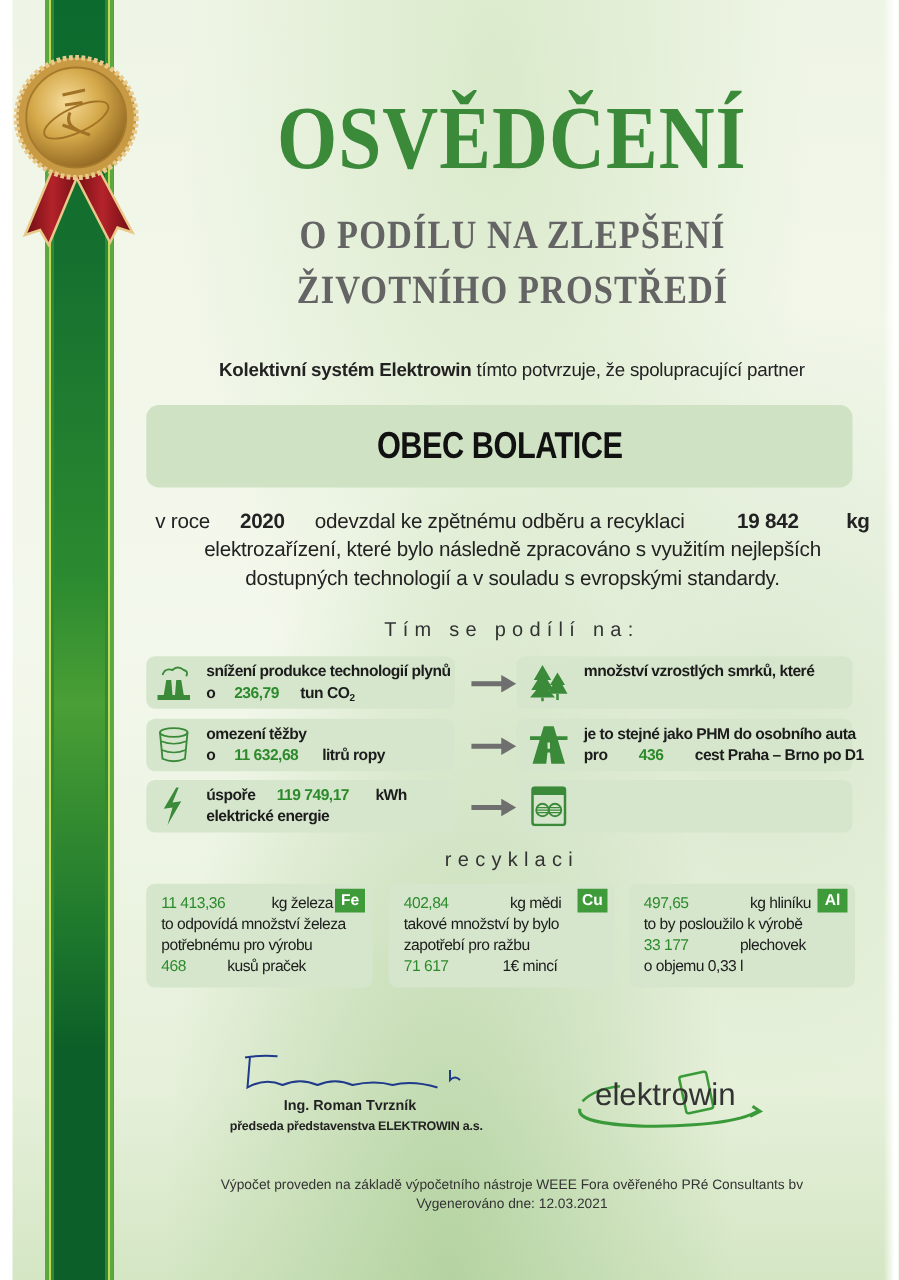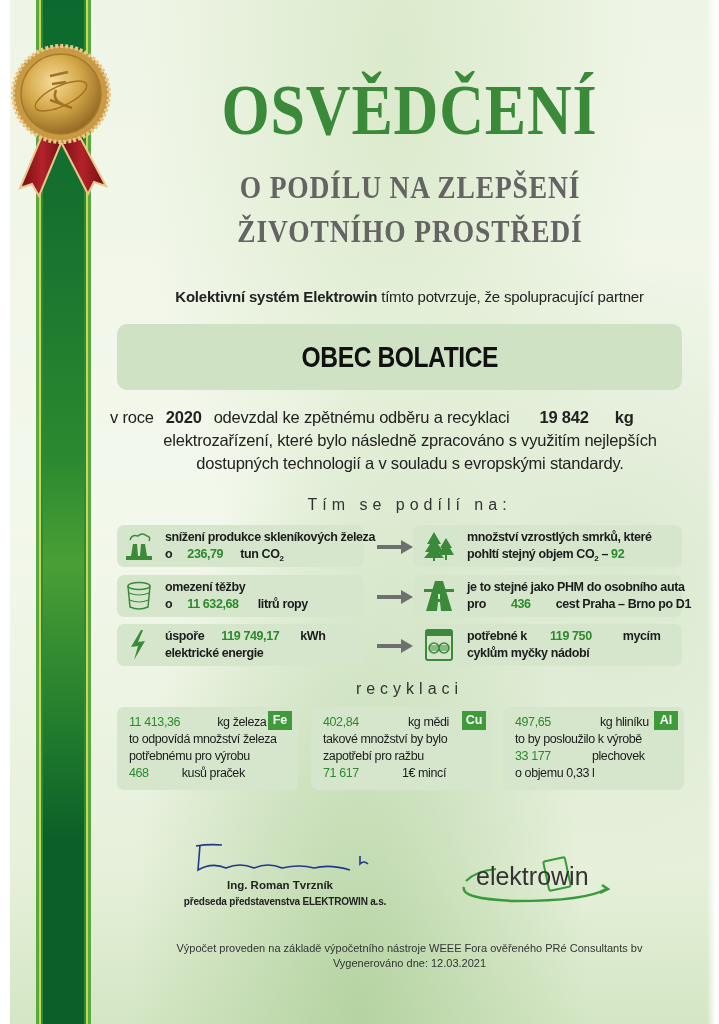--- a/index.html
+++ b/index.html
@@ -59,21 +59,21 @@
     display: flex; align-items: center; justify-content: center;
   }
   .partner-name {
     font-size: 30px; font-weight: 700; color: #111; letter-spacing: -0.5px;
     transform: scaleX(0.82); display: inline-block;
   }
   .statement {
     position: absolute; left: 110px; width: 600px; top: 406px; text-align: center;
     font-size: 16.5px; color: #222; line-height: 23px; letter-spacing: -0.2px;
   }
-  .statement .line1 { display: flex; justify-content: flex-start; gap: 8px; white-space: nowrap; }
+  .statement .line1 { display: flex; justify-content: center; gap: 20px; white-space: nowrap; }
   .statement b { font-weight: 700; }
   .spaced-heading {
     position: absolute; left: 100px; width: 619px; text-align: center;
     font-size: 16px; color: #333; letter-spacing: 5px;
   }
   .h-tim { top: 496px; }
   .h-recyk { top: 680px; }
   
   .box {
     position: absolute; background: #d6e6cc; border-radius: 7px;
@@ -182,44 +182,41 @@
 
 <div class="spaced-heading h-tim">Tím se podílí na:</div>
 
 <div class="box imp-left" style="top:525px">
   <svg class="imp-icon" viewBox="0 0 32 32">
     <path d="M7 10 q2-6 8-4 q4-4 9 0 q4 1 2 5" fill="none" stroke="#3a8a3a" stroke-width="1.5"></path>
     <path d="M8 26 L10 14 L14 14 L15 26 Z M17 26 L18 14 L22 14 L24 26 Z" fill="#3a8a3a"></path>
     <rect x="3" y="26" width="26" height="4" fill="#3a8a3a"></rect>
   </svg>
   <div class="imp-text">
-    <div>snížení produkce skleníkových železa</div>
+    <div>snížení produkce technologií plynů</div>
     <div>
       <span>o</span>
       <span class="green" style="margin-left:12px">236,79</span>
       <span style="margin-left:14px">tun CO</span><sub>2</sub>
     </div>
   </div>
 </div>
 <svg class="arrow" style="top:540px" viewBox="0 0 36 14">
   <rect x="0" y="5" width="26" height="4" fill="#6f6f6f"></rect>
     <path d="M24 0 L36 7 L24 14 Z" fill="#6f6f6f"></path>
 </svg>
 <div class="box imp-right" style="top:525px">
   <svg class="imp-icon" viewBox="0 0 32 32">
     <path d="M11 2 L4 14 L7 14 L2 22 L6 22 L1 28 L21 28 L16 22 L20 22 L15 14 L18 14 Z" fill="#3a8a3a"></path>
     <path d="M23 8 L17 18 L19 18 L15 25 L31 25 L27 18 L29 18 Z" fill="#3a8a3a"></path>
     <rect x="10" y="28" width="2" height="3" fill="#3a8a3a"></rect>
       <rect x="22" y="25" width="2" height="5" fill="#3a8a3a"></rect>
   </svg>
   <div class="imp-text">
     <div>množství vzrostlých smrků, které</div>
-    <div>
-      <span>pohltí stejný objem CO</span><sub>2</sub><span> – </span><span class="green">92</span>
-    </div>
   </div>
 </div>
 
 <div class="box imp-left" style="top:575px">
   <svg class="imp-icon" viewBox="0 0 32 32">
     <ellipse cx="16" cy="6" rx="11" ry="3.5" fill="none" stroke="#3a8a3a" stroke-width="1.5"></ellipse>
     <path d="M5 6 L7 27 q9 4 18 0 L27 6" fill="none" stroke="#3a8a3a" stroke-width="1.5"></path>
     <path d="M6 13 q10 4 20 0 M6.5 20 q9.5 4 19 0" fill="none" stroke="#3a8a3a" stroke-width="1.2"></path>
   </svg>
   <div class="imp-text">
@@ -269,28 +266,20 @@
     <path d="M24 0 L36 7 L24 14 Z" fill="#6f6f6f"></path>
 </svg>
 <div class="box imp-right" style="top:624px">
   <svg class="imp-icon" viewBox="0 0 32 32">
     <rect x="3" y="1" width="26" height="30" rx="2" fill="none" stroke="#3a8a3a" stroke-width="2"></rect>
     <rect x="3" y="1" width="26" height="6" fill="#3a8a3a"></rect>
     <circle cx="11" cy="19" r="5" fill="none" stroke="#3a8a3a" stroke-width="1.5"></circle>
     <circle cx="21" cy="19" r="5" fill="none" stroke="#3a8a3a" stroke-width="1.5"></circle>
     <path d="M6 19 h10 M16 19 h10 M6 17 h20 M6 21 h20" stroke="#3a8a3a" stroke-width="1"></path>
   </svg>
-  <div class="imp-text">
-    <div>
-      <span>potřebné k</span>
-      <span class="green" style="margin-left:20px">119 750</span>
-      <span style="margin-left:28px">mycím</span>
-    </div>
-    <div>cyklům myčky nádobí</div>
-  </div>
 </div>
 
 <div class="spaced-heading h-recyk">recyklaci</div>
 
 <div class="box rec rec-fe">
   <div class="badge">Fe</div>
   <div class="rec-text">
     <div>
       <span class="green">11 413,36</span>
       <span style="margin-left:34px">kg železa</span>

